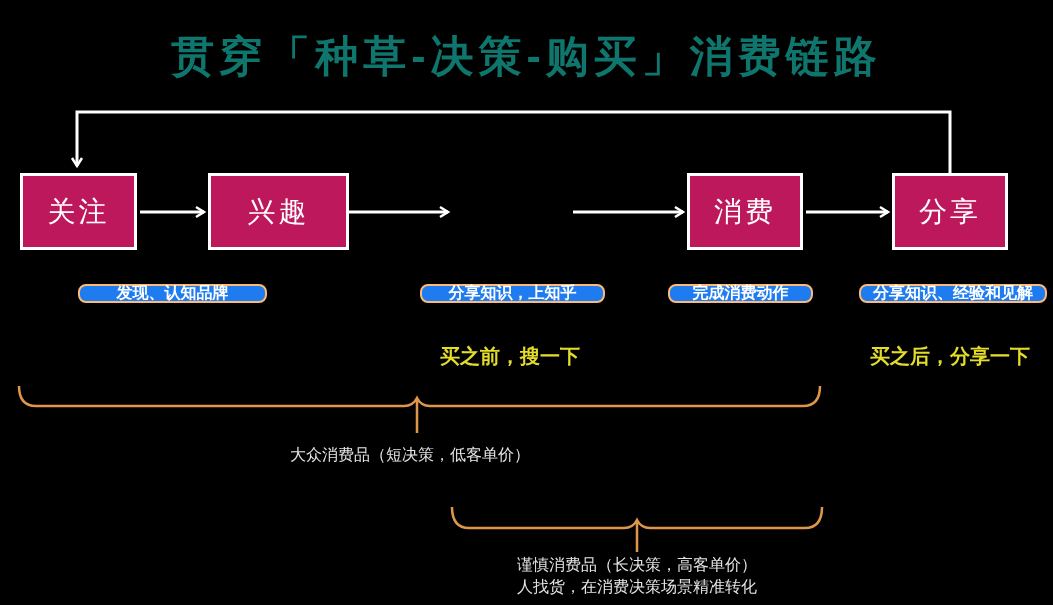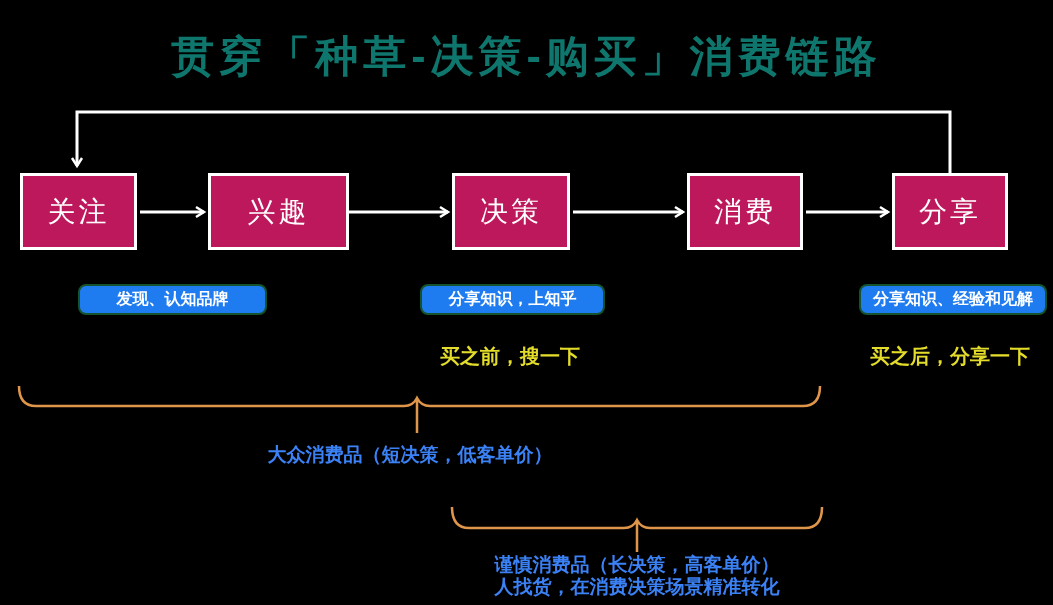--- a/index.html
+++ b/index.html
@@ -13,34 +13,34 @@
     white-space:nowrap;
   }
   .overlay{position:absolute;left:0;top:0;width:1053px;height:605px;}
   .stage{
     position:absolute;top:173px;height:77px;box-sizing:border-box;
     background:#be185d;border:3px solid #fff;color:#fff;
     display:flex;align-items:center;justify-content:center;
     font-size:28px;font-weight:500;letter-spacing:3px;
   }
   .badge{
-    position:absolute;top:284px;height:31px;box-sizing:border-box;
-    background:#1f7bf0;border:2px solid #14532d;border-radius:8px;
+    position:absolute;top:284px;height:19px;box-sizing:border-box;
+    background:#1f7bf0;border:2px solid #fdba74;border-radius:8px;
     color:#fff;font-size:16px;font-weight:600;
     display:flex;align-items:center;justify-content:center;
     white-space:nowrap;
   }
   .note{
     position:absolute;top:343px;height:26px;
     color:#e3dc2a;font-size:20px;font-weight:600;
     text-align:center;white-space:nowrap;
   }
   .segment-text{
     position:absolute;width:400px;
-    color:#3b82f6;font-size:19px;font-weight:700;line-height:22px;
+    color:#e5e5e5;font-size:16px;font-weight:400;line-height:22px;
     text-align:center;white-space:nowrap;
   }
   .segment-text div{height:22px;}
 </style>
 </head>
 <body>
 
 <div class="slide">
 
   <div class="title">贯穿「种草-决策-购买」消费链路</div>
@@ -65,35 +65,35 @@
       <path d="M452 507 Q452 528 469 528 L624 528 Q633 528 637 520 Q641 528 650 528 L805 528 Q822 528 822 507 M637 520 L637 552"></path>
     </g>
   </svg>
 
   <div class="stage" style="left:20px;width:117px">
       <span>关注</span>
     </div>
   <div class="stage" style="left:208px;width:141px">
       <span>兴趣</span>
     </div>
-  <div class="stage" style="left:452px;width:118px">
-      <span>决策</span>
-    </div>
   <div class="stage" style="left:687px;width:116px">
       <span>消费</span>
     </div>
   <div class="stage" style="left:892px;width:116px">
       <span>分享</span>
     </div>
 
   <div class="badge" style="left:78px;width:189px">
       <span>发现、认知品牌</span>
     </div>
   <div class="badge" style="left:420px;width:185px">
       <span>分享知识，上知乎</span>
+    </div>
+  <div class="badge" style="left:668px;width:145px">
+      <span>完成消费动作</span>
     </div>
   <div class="badge" style="left:859px;width:188px">
       <span>分享知识、经验和见解</span>
     </div>
 
   <div class="note" style="left:360px;width:300px">买之前，搜一下</div>
   <div class="note" style="left:825px;width:250px">买之后，分享一下</div>
 
   <div class="segment-text" style="left:210px;top:444px">
     <div>大众消费品（短决策，低客单价）</div>

